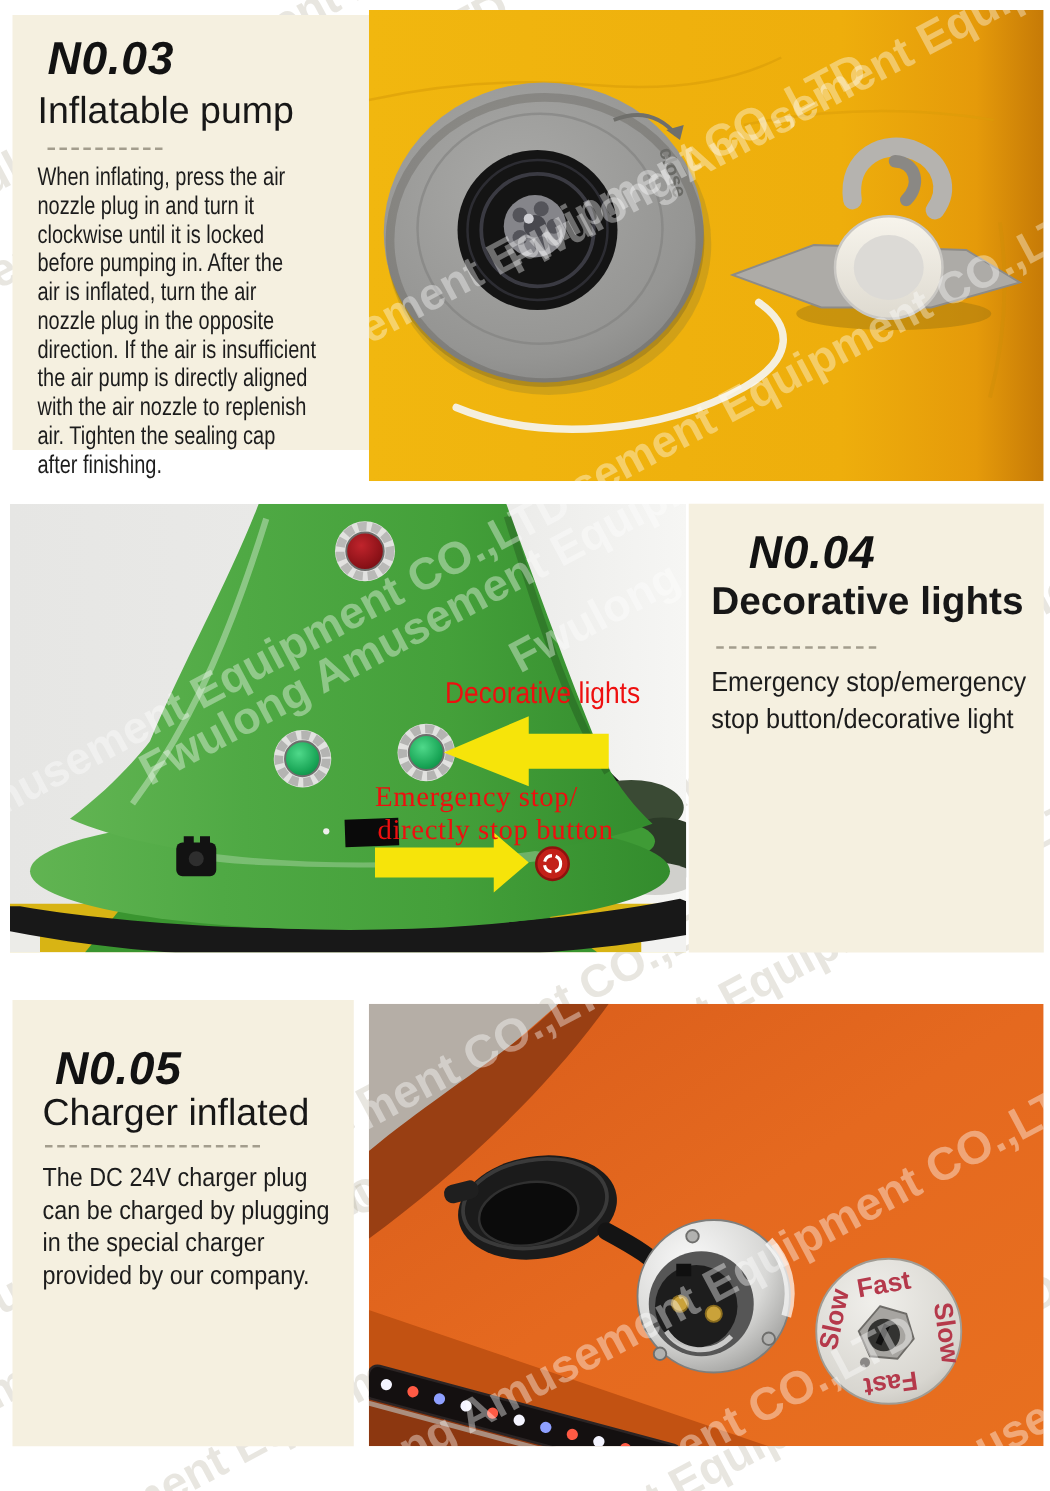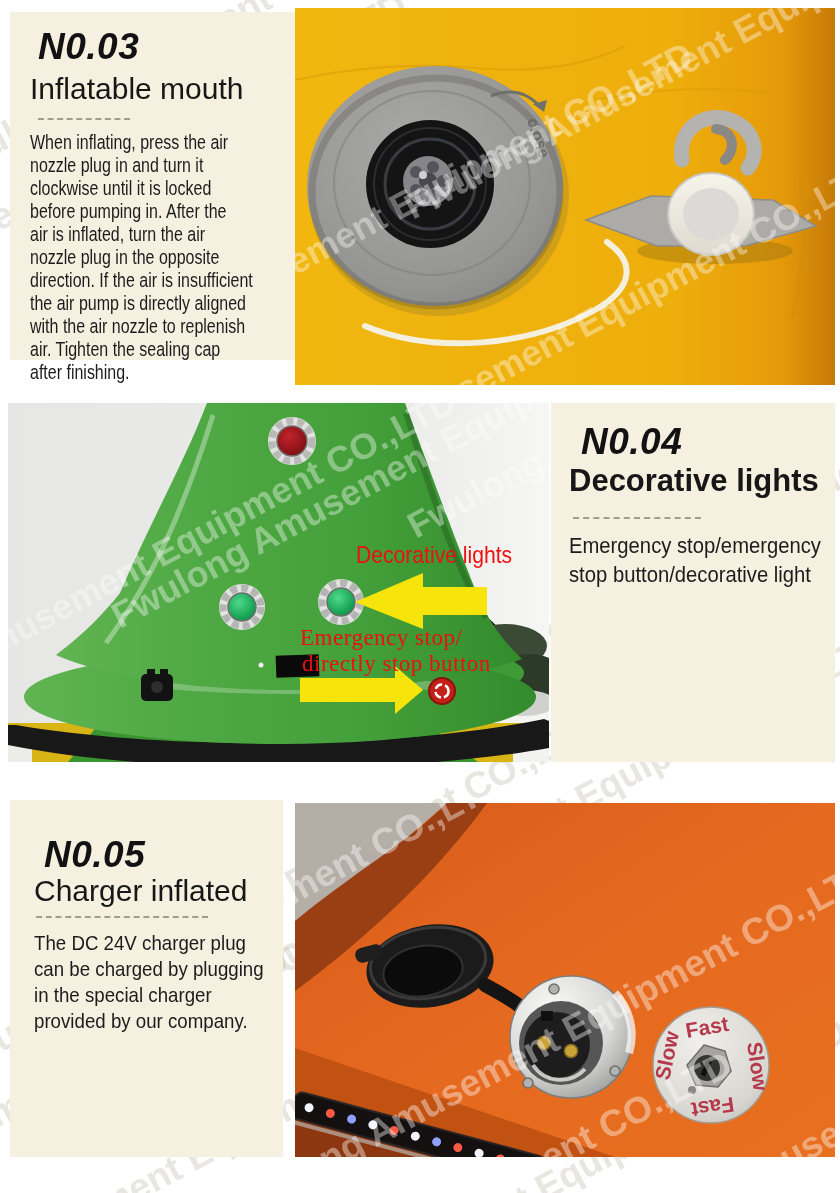--- a/index.html
+++ b/index.html
@@ -36,21 +36,21 @@
     <div class="wm" style="left:380px;top:700px">Fwulong Amusement Equipment CO.,LTD</div>
     <div class="wm" style="left:240px;top:960px">Fwulong Amusement Equipment CO.,LTD</div>
     <div class="wm" style="left:-50px;top:1045px">Fwulong Amusement Equipment CO.,LTD</div>
     <div class="wm" style="left:-260px;top:1230px">Fwulong Amusement Equipment CO.,LTD</div>
     <div class="wm" style="left:200px;top:1350px">Fwulong Amusement Equipment CO.,LTD</div>
     <div class="wm" style="left:-150px;top:1320px">Fwulong Amusement Equipment CO.,LTD</div>
   </div>
 
   <div class="panel" style="left:10px;top:12px;width:294px;height:348px">
     <div class="sec-number" style="left:28px;top:14px">N0.03</div>
-    <div class="sec-title" style="left:20px;top:60px">Inflatable mouth</div>
+    <div class="sec-title" style="left:20px;top:60px">Inflatable pump</div>
     <div class="divider" style="left:28px;top:106px;width:92px"></div>
     <div class="sec-body" style="left:20px;top:118px;width:345px">When inflating, press the air
  nozzle plug in and turn it
 clockwise until it is locked
 before pumping in. After the
 air is inflated, turn the air
 nozzle plug in the opposite
 direction. If the air is insufficient
 the air pump is directly aligned
 with the air nozzle to replenish
@@ -216,21 +216,21 @@
         <text transform="translate(408,136) rotate(-28)">Fwulong Amusement Equipment CO.,LTD</text>
       </g>
     </svg>
 
     <div class="ann ann-deco" style="left:348px;top:138px">Decorative lights</div>
     <div class="ann ann-em" style="left:292px;top:222px">Emergency stop/</div>
     <div class="ann ann-em" style="left:294px;top:248px">directly stop button</div>
   </div>
 
   <div class="panel" style="left:551px;top:403px;width:284px;height:359px">
-    <div class="sec-number" style="left:30px;top:18px">N0.04</div>
+    <div class="sec-number" style="left:48px;top:18px">N0.04</div>
     <div class="sec-title" style="left:18px;top:60px;font-weight:bold;font-size:31px">Decorative lights</div>
     <div class="divider" style="left:22px;top:114px;width:128px"></div>
     <div class="sec-body" style="left:18px;top:128px;width:290px;font-size:22px;line-height:29px;transform:scaleX(0.92)">Emergency stop/emergency
 stop button/decorative light</div>
   </div>
 
   <div class="panel" style="left:10px;top:800px;width:273px;height:357px">
     <div class="sec-number" style="left:34px;top:34px">N0.05</div>
     <div class="sec-title" style="left:24px;top:74px">Charger inflated</div>
     <div class="divider" style="left:26px;top:116px;width:172px"></div>

